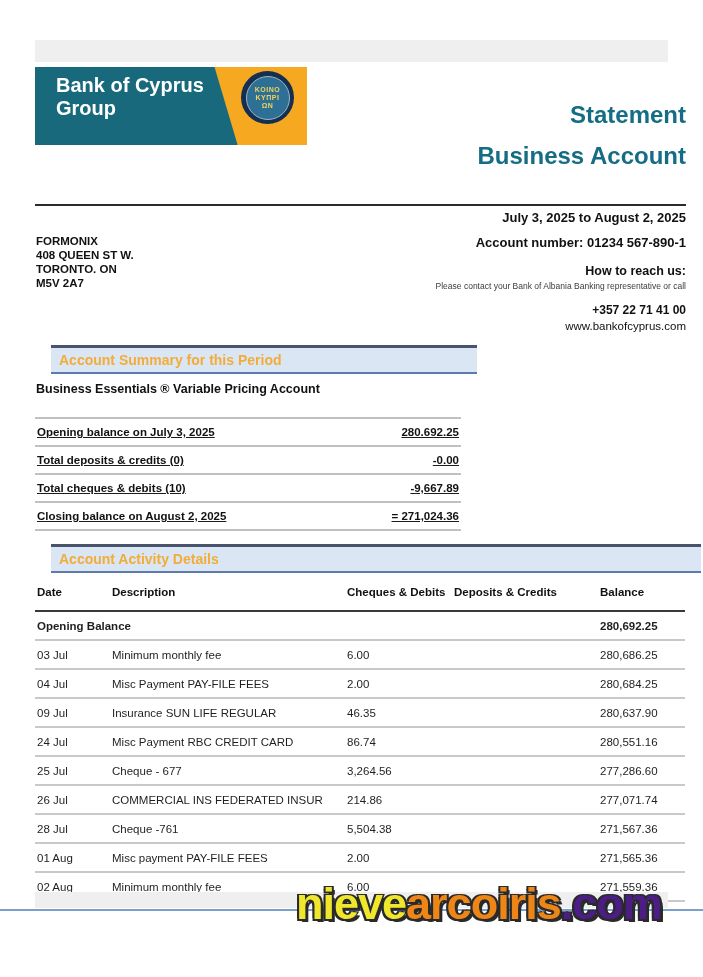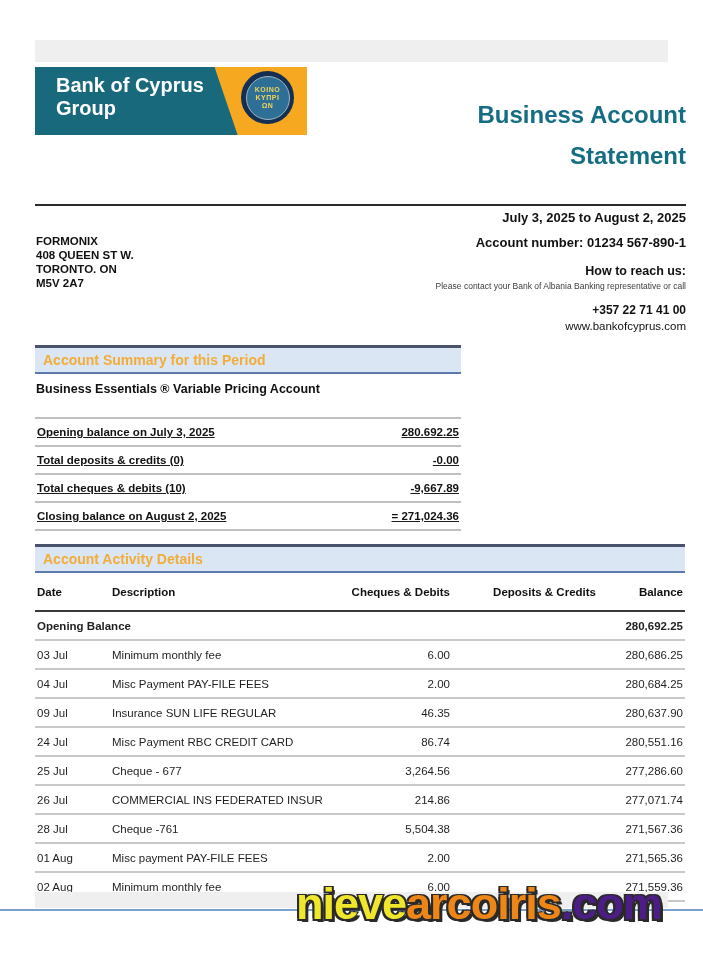--- a/index.html
+++ b/index.html
@@ -4,21 +4,21 @@
 <style>
   * { margin:0; padding:0; box-sizing:border-box; }
   body { background:#ffffff; font-family:"Liberation Sans", sans-serif; }
   .page { position:relative; width:703px; height:977px; background:#ffffff; overflow:hidden; color:#1c1c1c; }
 
   .band { position:absolute; background:#efefef; }
   .band-top { left:35px; top:40px; width:633px; height:22px; }
   .band-bottom { left:35px; top:892px; width:633px; height:16px; }
 
   
-  .logo { position:absolute; left:35px; top:67px; width:272px; height:68px; background:#f6a821; }
+  .logo { position:absolute; left:35px; top:67px; width:272px; height:78px; background:#f6a821; }
   .logo-teal { position:absolute; left:0; top:0; width:100%; height:100%; background:#19697c;
                clip-path:polygon(0 0, 66% 0, 74.5% 100%, 0 100%); }
   .logo-text { position:absolute; left:21px; top:7px; color:#ffffff; font-size:20px; font-weight:700; line-height:23px; }
   .emblem { position:absolute; right:13px; top:4px; width:53px; height:53px; border-radius:50%;
             background:#142f52; display:flex; align-items:center; justify-content:center; }
   .emblem-inner { width:44px; height:44px; border-radius:50%; background:#2e7095; border:1px solid #9db6c4;
                   display:flex; flex-direction:column; align-items:center; justify-content:center; }
   .emblem-inner div { color:#f2d35a; font-size:7px; font-weight:700; line-height:8px; letter-spacing:0.5px; }
 
   
@@ -31,40 +31,40 @@
 
   .right-info { position:absolute; right:17px; top:210px; text-align:right; color:#111; }
   .ri-period { font-size:13px; font-weight:700; }
   .ri-account { font-size:13px; font-weight:700; margin-top:10px; }
   .ri-reach { font-size:12.5px; font-weight:700; margin-top:14px; }
   .ri-small { font-size:8.5px; color:#3c3c3c; margin-top:3px; }
   .ri-phone { font-size:12px; font-weight:700; margin-top:12px; }
   .ri-web { font-size:11.5px; margin-top:3px; }
 
   
-  .section-bar { position:absolute; left:35px; background:#dbe6f4; border-top:3px solid #49536b;
+  .section-bar { position:absolute; left:51px; background:#dbe6f4; border-top:3px solid #49536b;
                  border-bottom:2px solid #5c7bac; height:29px; line-height:24px; padding-left:8px;
                  color:#f2ac38; font-size:14px; font-weight:700; }
   .bar-summary { top:345px; width:426px; }
   .bar-activity { top:544px; width:650px; }
 
   .account-type { position:absolute; left:36px; top:382px; font-size:12.5px; font-weight:700; color:#111; }
 
   
   .summary-table { position:absolute; left:35px; top:417px; width:426px; border-collapse:collapse; }
   .summary-table tr { height:28px;text-decoration:underline; }
   .summary-table td { border-top:2px solid #c0c0c0; border-bottom:2px solid #c0c0c0;
                       font-size:11.5px; font-weight:700; color:#111; padding:0 2px; }
   .summary-table td.val { text-align:right; }
 
   
   .activity-table { position:absolute; left:35px; top:574px; width:650px; border-collapse:collapse; }
   .activity-table th { font-size:11.5px; font-weight:700; color:#111; text-align:left;
                        height:26px; border-bottom:2px solid #3a3a3a; padding:12px 2px; }
-  .activity-table th.num, .activity-table td.num { text-align:right; }
+  .activity-table th.num, .activity-table td.num { text-align:left; }
   .activity-table td { font-size:11.5px; color:#1f1f1f; height:29px; border-bottom:2px solid #c9c9c9; padding:0 2px; }
   .activity-table .bold td { font-weight:700; }
   .col-date { width:75px; } .col-desc { width:235px; } .col-debit { width:107px; }
   .col-credit { width:146px; } .col-bal { width:87px; }
 
   .blue-line { position:absolute; left:0; top:909px; width:703px; height:2px; background:#7aa0cc; }
 
   .watermark { position:absolute; left:296px; top:878px; font-size:45px; font-weight:700;
                letter-spacing:-1px; white-space:nowrap;
                text-shadow:-2px -1px 0 #2a2a2a, 2px -1px 0 #2a2a2a, -2px 2px 0 #2a2a2a, 3px 3px 0 #2a2a2a; }
@@ -86,22 +86,22 @@
     <div class="emblem">
       <div class="emblem-inner">
         <div>KOINO</div>
         <div>ΚΥΠΡΙ</div>
         <div>ΩΝ</div>
       </div>
     </div>
   </div>
 
   <div class="doc-title">
+    <div>Statement</div>
     <div>Business Account</div>
-    <div>Statement</div>
   </div>
 
   <div class="rule-dark"></div>
 
   <div class="recipient">
     <div>FORMONIX</div>
     <div>408 QUEEN ST W.</div>
     <div>TORONTO. ON</div>
     <div>M5V 2A7</div>
   </div>

